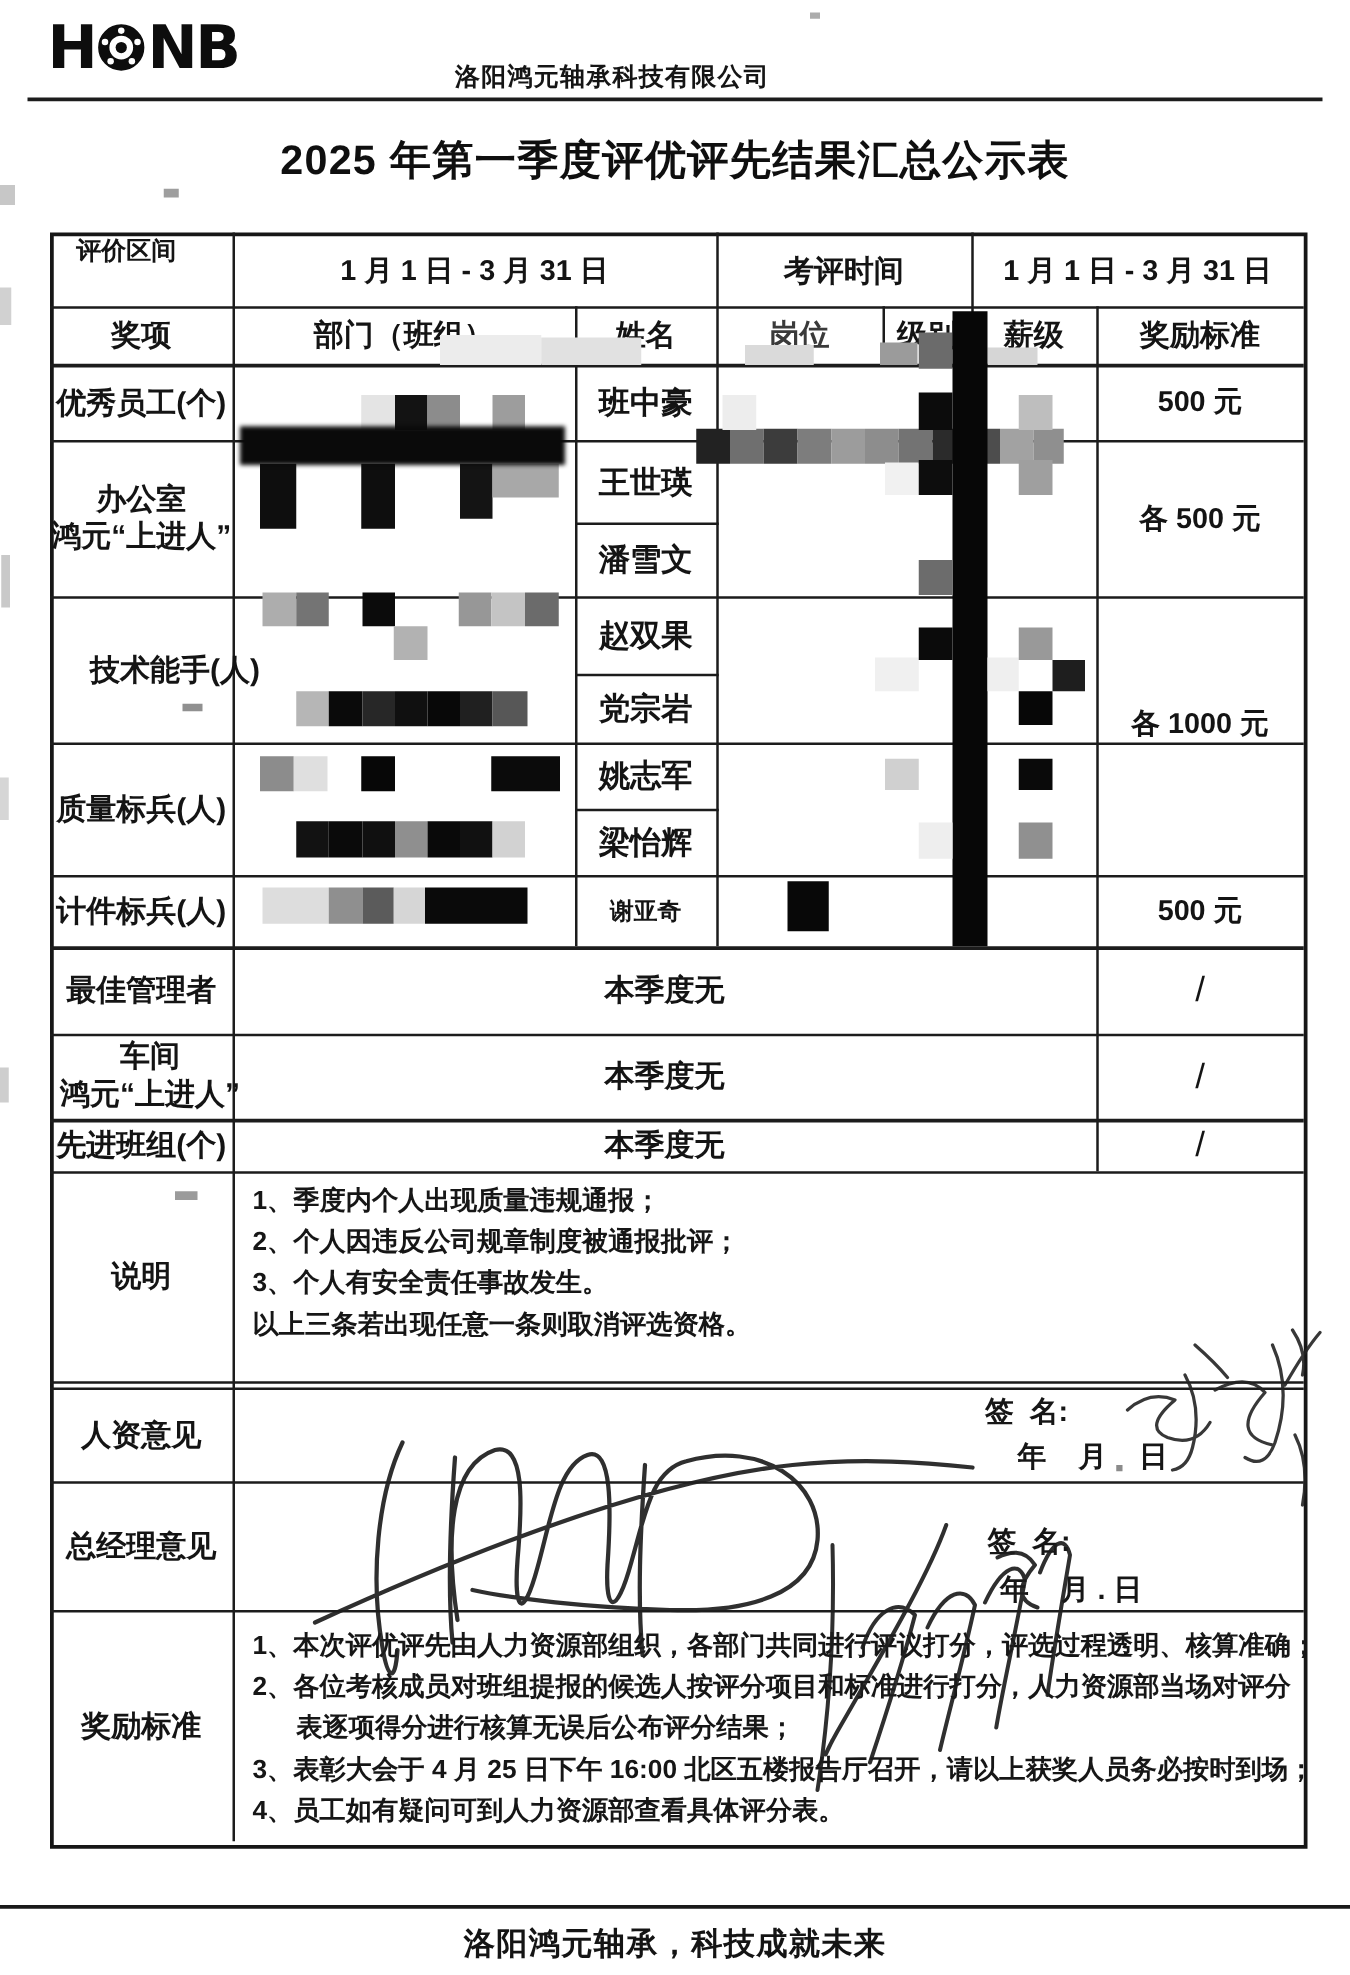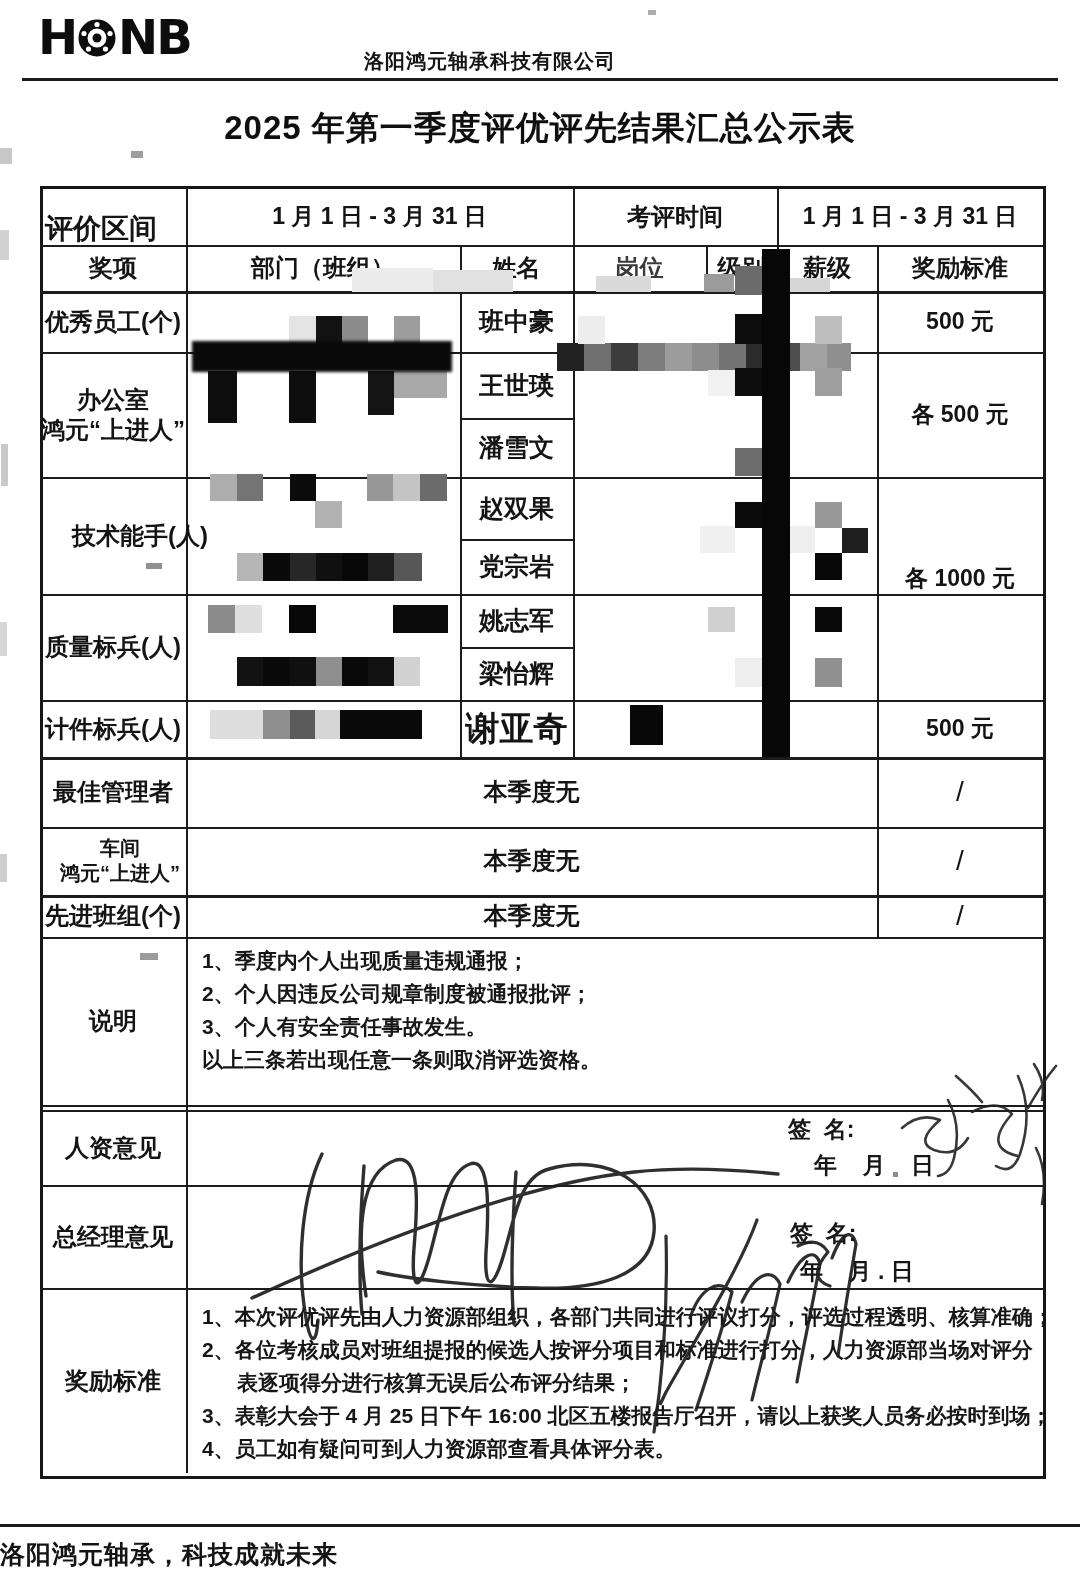--- a/index.html
+++ b/index.html
@@ -63,21 +63,21 @@
   <div class="hline" style="left:40px;top:1185px;width:1003px;"></div>
   <div class="hline" style="left:40px;top:1288px;width:1003px;"></div>
 
   <div class="vline" style="left:186px;top:186px;height:1287px;"></div>
   <div class="vline" style="left:460px;top:245px;height:512px;"></div>
   <div class="vline" style="left:573px;top:186px;height:571px;"></div>
   <div class="vline" style="left:706px;top:245px;height:46px;"></div>
   <div class="vline" style="left:777px;top:186px;height:105px;"></div>
   <div class="vline" style="left:877px;top:245px;height:692px;"></div>
 
-  <div class="cell" style="left:40px;top:200px;width:122px;height:57px;font-size:28px;">评价区间</div>
+  <div class="cell" style="left:40px;top:172px;width:122px;height:57px;font-size:20px;">评价区间</div>
   <div class="cell" style="left:186px;top:188px;width:387px;height:57px;font-size:23px;">1 月 1 日 - 3 月 31 日</div>
   <div class="cell" style="left:573px;top:188px;width:204px;height:57px;font-size:24px;">考评时间</div>
   <div class="cell" style="left:777px;top:188px;width:266px;height:57px;font-size:23px;">1 月 1 日 - 3 月 31 日</div>
 
   <div class="cell" style="left:40px;top:245px;width:146px;height:46px;font-size:24px;">奖项</div>
   <div class="cell" style="left:186px;top:245px;width:274px;height:46px;font-size:24px;">部门（班组）</div>
   <div class="cell" style="left:460px;top:245px;width:113px;height:46px;font-size:24px;">姓名</div>
   <div class="cell" style="left:573px;top:245px;width:133px;height:46px;font-size:24px;color:#3a3a3a;">岗位</div>
   <div class="cell" style="left:706px;top:245px;width:71px;height:46px;font-size:24px;">级别</div>
   <div class="cell" style="left:777px;top:245px;width:100px;height:46px;font-size:24px;">薪级</div>
@@ -90,32 +90,32 @@
   <div class="cell" style="left:40px;top:594px;width:146px;height:106px;font-size:24px;">质量标兵(人)</div>
   <div class="cell" style="left:40px;top:700px;width:146px;height:57px;font-size:24px;">计件标兵(人)</div>
 
   <div class="cell" style="left:460px;top:291px;width:113px;height:61px;font-size:25px;">班中豪</div>
   <div class="cell" style="left:460px;top:352px;width:113px;height:66px;font-size:25px;">王世瑛</div>
   <div class="cell" style="left:460px;top:418px;width:113px;height:59px;font-size:25px;">潘雪文</div>
   <div class="cell" style="left:460px;top:477px;width:113px;height:62px;font-size:25px;">赵双果</div>
   <div class="cell" style="left:460px;top:539px;width:113px;height:55px;font-size:25px;">党宗岩</div>
   <div class="cell" style="left:460px;top:594px;width:113px;height:53px;font-size:25px;">姚志军</div>
   <div class="cell" style="left:460px;top:647px;width:113px;height:53px;font-size:25px;">梁怡辉</div>
-  <div class="cell" style="left:460px;top:700px;width:113px;height:57px;font-size:34px;">谢亚奇</div>
+  <div class="cell" style="left:460px;top:700px;width:113px;height:57px;font-size:19px;">谢亚奇</div>
 
   <div class="cell" style="left:877px;top:291px;width:166px;height:61px;font-size:23px;">500 元</div>
   <div class="cell" style="left:877px;top:352px;width:166px;height:125px;font-size:23px;">各 500 元</div>
   <div class="cell" style="left:877px;top:477px;width:166px;height:117px;font-size:23px;margin-top:43px;">各 1000 元</div>
   <div class="cell" style="left:877px;top:700px;width:166px;height:57px;font-size:23px;">500 元</div>
 
   <div class="cell" style="left:40px;top:757px;width:146px;height:70px;font-size:24px;">最佳管理者</div>
   <div class="cell" style="left:186px;top:757px;width:691px;height:70px;font-size:24px;">本季度无</div>
   <div class="cell" style="left:877px;top:757px;width:166px;height:70px;font-size:28px;font-weight:400;">/</div>
 
-  <div class="cell pre" style="left:40px;top:827px;width:160px;height:68px;font-size:20px;">车间
+  <div class="cell pre" style="left:40px;top:827px;width:160px;height:68px;font-size:24px;">车间
 鸿元“上进人”</div>
   <div class="cell" style="left:186px;top:827px;width:691px;height:68px;font-size:24px;">本季度无</div>
   <div class="cell" style="left:877px;top:827px;width:166px;height:68px;font-size:28px;font-weight:400;">/</div>
 
   <div class="cell" style="left:40px;top:895px;width:146px;height:42px;font-size:24px;">先进班组(个)</div>
   <div class="cell" style="left:186px;top:895px;width:691px;height:42px;font-size:24px;">本季度无</div>
   <div class="cell" style="left:877px;top:895px;width:166px;height:42px;font-size:28px;font-weight:400;">/</div>
 
   <div class="cell" style="left:40px;top:937px;width:146px;height:168px;font-size:24px;">说明</div>
   <div class="abs" style="left:202px;top:944px;width:835px;">
@@ -232,15 +232,15 @@
       <div style="left: 893px; top: 1172px; width: 5px; height: 5px; background: rgb(119, 119, 119);"></div>
     </div>
 
   <svg class="abs" style="left:0;top:0;" width="1080" height="1580" viewBox="0 0 1080 1580">
     <path fill="none" stroke="#1d1d1d" stroke-width="3.4" stroke-linecap="round" stroke-linejoin="round" opacity="0.92" d="M252,1298 C370,1244 520,1184 634,1172 C690,1166 740,1170 778,1174 M322,1154 C302,1196 296,1262 306,1318 C310,1342 316,1348 318,1320 M366,1296 C356,1230 360,1172 396,1160 C420,1154 418,1202 414,1248 C411,1288 418,1298 430,1254 C441,1214 447,1172 470,1164 C490,1157 489,1208 486,1252 C484,1290 493,1294 505,1250 C516,1212 521,1176 549,1169 C610,1152 658,1186 654,1232 C650,1276 598,1290 536,1288 C470,1286 410,1279 378,1272 M364,1166 C360,1220 358,1272 362,1314 M516,1172 C512,1230 510,1280 514,1324"></path>
     <path fill="none" stroke="#1d1d1d" stroke-width="3.2" stroke-linecap="round" stroke-linejoin="round" opacity="0.92" d="M757,1220 C742,1262 706,1322 674,1378 C660,1402 656,1414 666,1392 M666,1236 C668,1310 662,1380 654,1432 M690,1318 C700,1288 718,1278 732,1292 C720,1338 704,1386 696,1410 M742,1302 C756,1272 772,1268 780,1284 C770,1330 758,1374 752,1400 M788,1282 C802,1252 816,1248 820,1264 C812,1308 802,1352 797,1382 M832,1258 C842,1232 852,1228 856,1244 C849,1286 842,1326 838,1356 M798,1246 Q818,1236 828,1252 Q806,1278 830,1286"></path>
     <path fill="none" stroke="#222222" stroke-width="2.6" stroke-linecap="round" stroke-linejoin="round" opacity="0.9" d="M902,1128 Q920,1112 940,1120 Q914,1142 934,1150 Q956,1158 968,1138 M948,1100 Q962,1126 954,1158 Q950,1174 938,1176 M972,1112 Q998,1098 1012,1114 Q982,1148 1018,1156 M1018,1076 Q1034,1112 1020,1154 Q1012,1176 996,1166 M1034,1064 Q1046,1082 1042,1100 M1028,1108 Q1044,1080 1056,1066 M1036,1148 Q1048,1172 1042,1204 M956,1076 Q972,1090 982,1102"></path>
   </svg>
 
   <div class="hline" style="left:0;top:1524px;width:1080px;height:3px;background:#1a1a1a;"></div>
-  <div class="abs" style="left:0;top:1538px;width:1080px;font-size:25px;font-weight:700;color:#141414;letter-spacing:1px;">洛阳鸿元轴承，科技成就未来</div>
+  <div class="abs" style="left:0;top:1538px;width:1080px;text-align:center;font-size:25px;font-weight:700;color:#141414;letter-spacing:1px;">洛阳鸿元轴承，科技成就未来</div>
 
 </div>
 
 </body></html>

